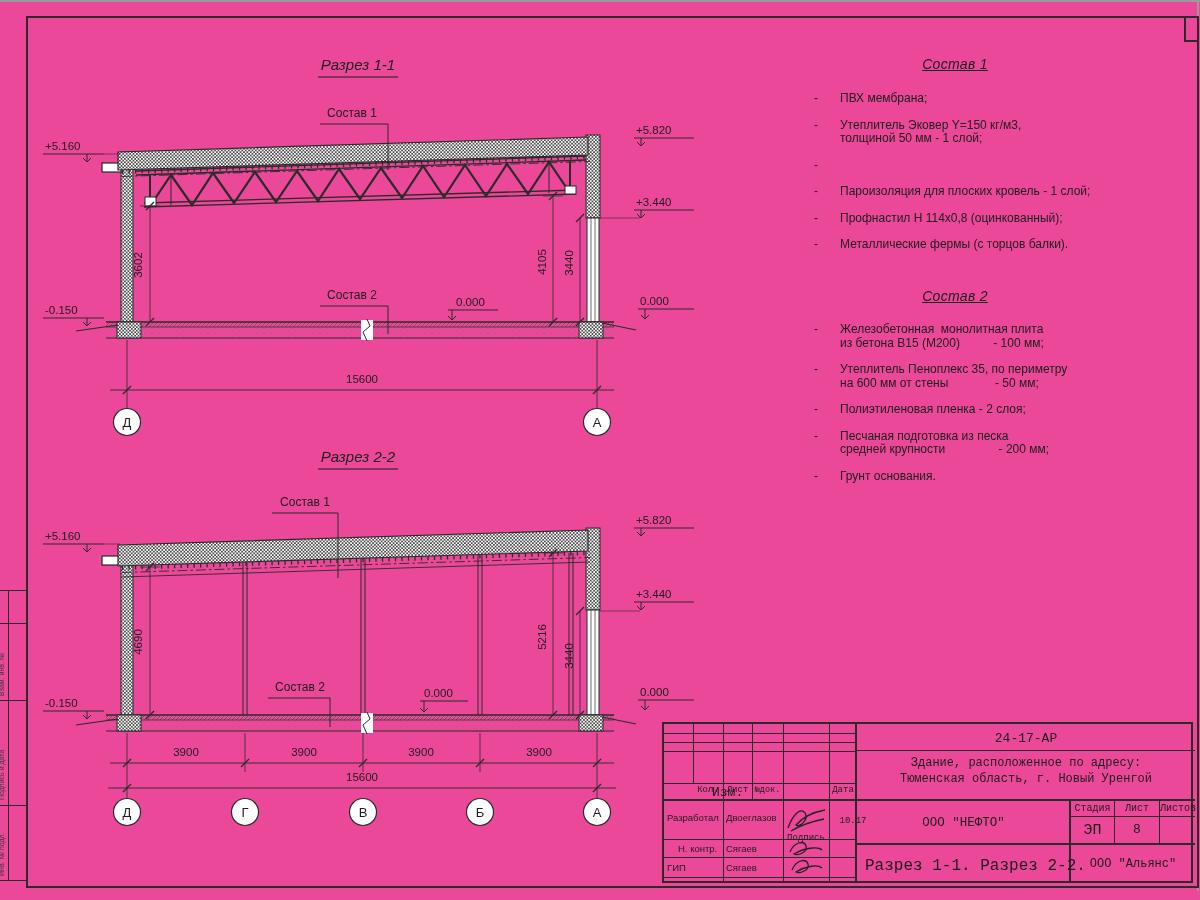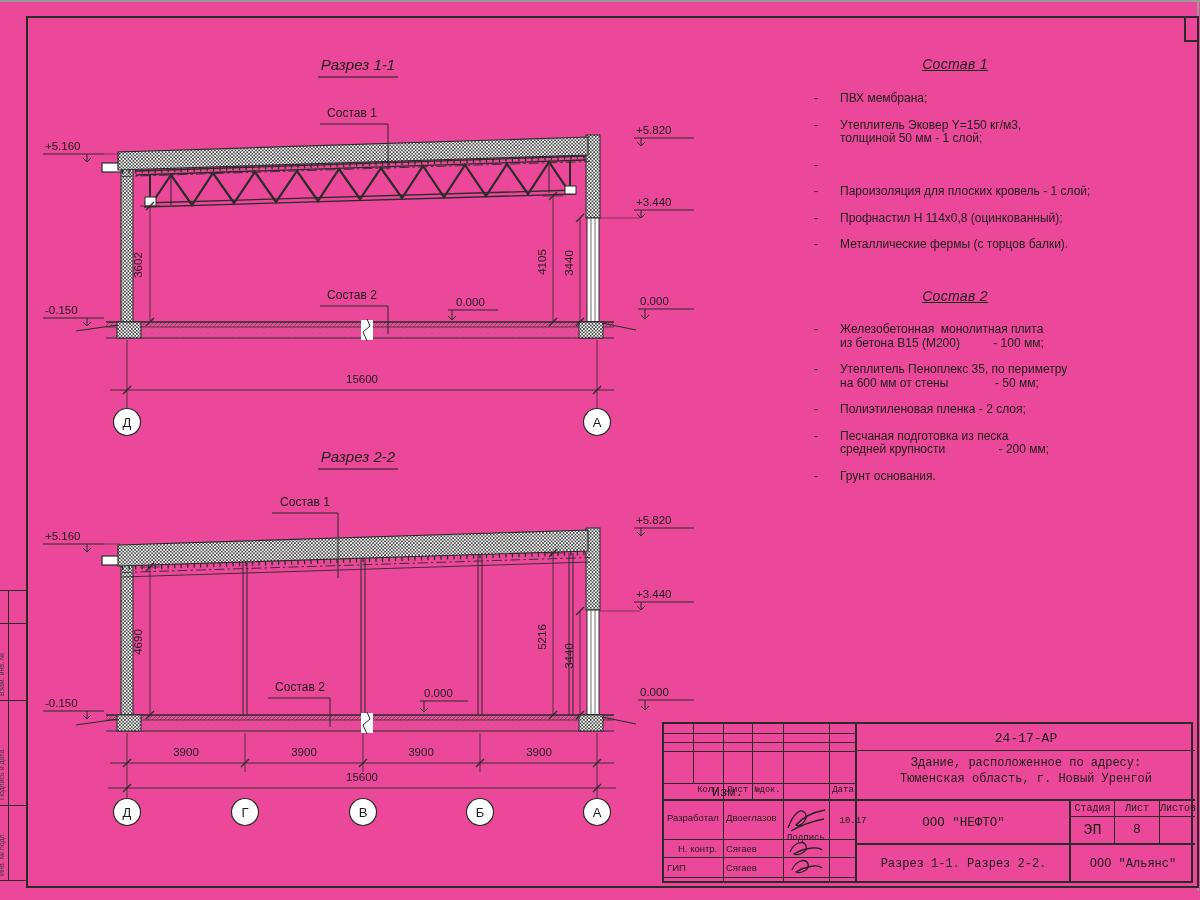--- a/index.html
+++ b/index.html
@@ -417,17 +417,17 @@
     <div class="stc" style="left:193px;top:7px;width:338px;font-size:13px;">24-17-АР</div>
     <div class="stc" style="left:193px;top:48px;width:338px;font-size:12px;">Тюменская область, г. Новый Уренгой</div>
     <div class="stc" style="left:193px;top:32px;width:338px;font-size:12px;">Здание, расположенное по адресу:</div>
     <div class="stc" style="left:193px;top:92px;width:213px;font-size:12.5px;">ООО "НЕФТО"</div>
     <div class="stc" style="left:407px;top:79px;width:43px;font-size:10px;">Стадия</div>
     <div class="stc" style="left:451px;top:79px;width:44px;font-size:10px;">Лист</div>
     <div class="stc" style="left:496px;top:79px;width:35px;font-size:10px;">Листов</div>
     <div class="stc" style="left:407px;top:98px;width:43px;font-size:15px;">ЭП</div>
     <div class="stc" style="left:451px;top:98px;width:44px;font-size:13px;">8</div>
     <div class="stc" style="left:496px;top:98px;width:35px;font-size:13px;"></div>
-    <div class="stc" style="left:193px;top:133px;width:213px;font-size:12px;">Разрез 1-1. Разрез 2-2.</div>
+    <div class="stc" style="left:193px;top:133px;width:213px;font-size:16px;padding-left:8px;">Разрез 1-1. Разрез 2-2.</div>
     <div class="stc" style="left:407px;top:133px;width:124px;font-size:12px;">ООО "Альянс"</div>
   </div>
 
 </div>
 
 </body></html>

